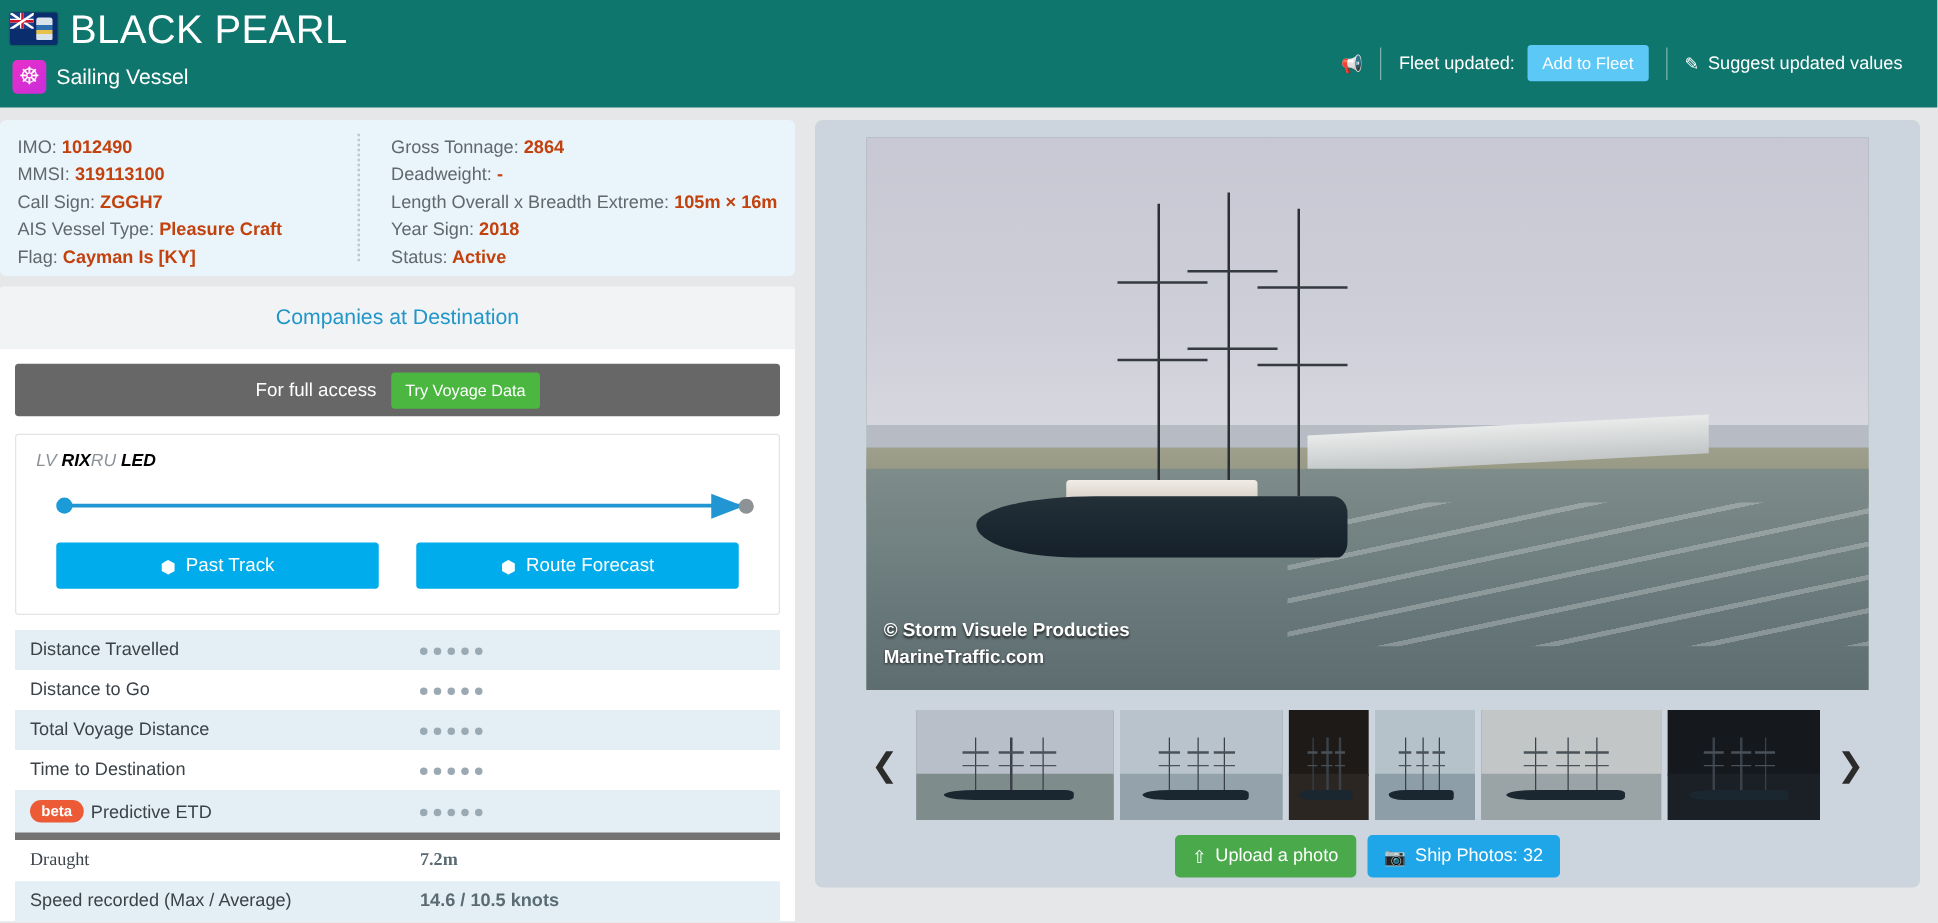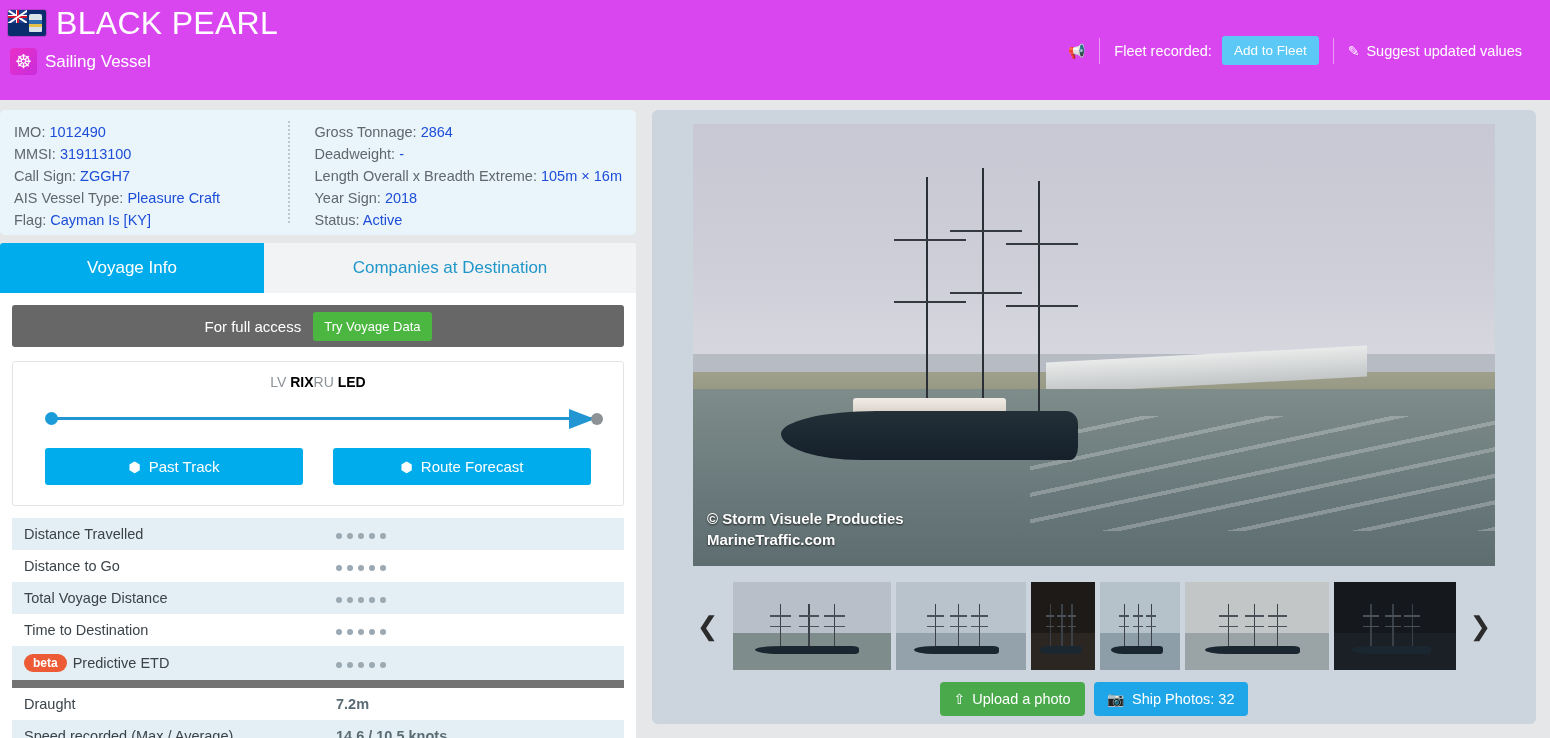--- a/index.html
+++ b/index.html
@@ -7,22 +7,22 @@
     margin: 0; padding: 0;
     width: 1550px; height: 738px;
     background: #e6e7e8;
     font-family: "Liberation Sans", sans-serif;
     overflow: hidden;
   }
 
   
   .header {
     position: relative;
-    height: 100px;
-    background: #d946ef;
+    height: 86px;
+    background: #0f766e;
     padding: 6px 14px 0 22px;
   }
   .hdr-left { position: absolute; left: 8px; top: 4px; }
   .hdr-title-row { display: flex; align-items: center; gap: 10px; }
   .flag-icon {
     width: 38px; height: 26px; border-radius: 2px;
     background: #0a2d6e; position: relative; overflow: hidden;
     flex: 0 0 auto; box-shadow: 0 0 0 1px rgba(0,0,0,.15);
   }
   .flag-icon .uj { position: absolute; left: 0; top: 0; width: 19px; height: 13px; background: #1b3f8b; overflow: hidden; }
@@ -79,21 +79,21 @@
   .vessel-card {
     background: #eaf4fb; border-radius: 5px;
     padding: 11px 14px 12px 14px; position: relative;
     display: flex; height: 125px;
   }
   .vc-col { font-size: 14.5px; color: #444a4f; line-height: 22px; }
   .vc-col.left { width: 300px; }
   .vc-col.right { padding-left: 25px; border-left: 2px dotted #b9c9d4; }
   .vc-row { white-space: nowrap; }
   .vc-label { color: #60686e; }
-  .vc-val { font-weight: normal; color: #1d4ed8; }
+  .vc-val { font-weight: bold; color: #c2410c; }
 
   
   .tabs { display: flex; margin-top: 8px; background: #f2f3f5; border-radius: 3px 3px 0 0; overflow: hidden; }
   .tab {
     flex: 0 0 264px; text-align: center; padding: 15px 8px;
     font-size: 17px; cursor: pointer;
   }
   .tab.active { background: #00aceb; color: #ffffff; }
   .tab.inactive { background: #f2f3f5; color: #2196c9; flex: 1 1 auto; }
 
@@ -105,21 +105,21 @@
   }
   .promo-text { color: #ffffff; font-size: 15px; }
   .promo-btn {
     background: #4bb741; color: #fff; border: none; border-radius: 3px;
     font-size: 13px; padding: 7px 11px; cursor: pointer; font-family: inherit;
   }
   .route-box {
     border: 1px solid #e2e4e6; border-radius: 3px; margin-top: 14px;
     padding: 12px 16px 16px 16px;
   }
-  .port-row { display: flex; justify-content: center; font-size: 14px; }
+  .port-row { display: flex; justify-content: flex-start; font-size: 14px; font-style: italic; }
   .port-code { color: #8b9298; }
   .time-row { display: flex; justify-content: space-between; font-size: 13.5px; color: #2c3338; margin-top: 5px; }
   .time-row b { font-weight: bold; }
   .info-dot {
     display: inline-block; width: 13px; height: 13px; border-radius: 50%;
     background: #1a1a1a; color: #fff; font-size: 10px; font-weight: bold;
     text-align: center; line-height: 13px; margin-left: 4px; vertical-align: 1px;
     font-family: "Liberation Serif", serif; cursor: pointer;
   }
   .progress-wrap { position: relative; height: 24px; margin-top: 16px; }
@@ -145,21 +145,21 @@
   }
 
   
   .data-table { width: 100%; border-collapse: collapse; background: #fff; margin-top: 12px; }
   .data-table td {
     font-size: 14.5px; color: #3b4349; padding: 8px 12px; height: 29px;
   }
   .data-table td.val { width: 300px; color: #5b6b74; font-weight: bold; }
   .data-table tr.odd td { background: #e3eff5; margin-left: 48px; }
   .data-table tr.even td { background: #ffffff; }
-  .data-table tr.sep td { border-top: 8px solid #737373; }
+  .data-table tr.sep td { border-top: 6px solid #737373; font-family: Liberation Serif, serif; }
   .dots { display: inline-flex; gap: 5px; }
   .dots i { width: 6px; height: 6px; border-radius: 50%; background: #9aa9b2; display: block; }
   .beta-badge {
     display: inline-block; background: #ec5b35; color: #fff; font-size: 12px;
     font-weight: bold; border-radius: 9px; padding: 2px 9px; margin-right: 6px;
     vertical-align: 1px;
   }
 
   
   .photo-panel {
@@ -257,21 +257,21 @@
       <span class="vtype-icon">☸</span>
       <span class="hdr-sub">Sailing Vessel</span>
     </div>
   </div>
 
   <div class="hdr-right">
     <span class="hdr-link">
       <span class="icon-glyph">📢</span>
     </span>
     <span class="hdr-div"></span>
-    <span class="fleet-label">Fleet recorded:</span>
+    <span class="fleet-label">Fleet updated:</span>
     <button class="add-fleet-btn">Add to Fleet</button>
     <span class="hdr-div" style="margin-left:14px"></span>
     <span class="hdr-link">
       <span class="icon-glyph">✎</span>
       <span>Suggest updated values</span>
     </span>
   </div>
 </div>
 
 <div class="content">
@@ -289,21 +289,20 @@
       <div class="vc-col right" id="pr">
           <div class="vc-row"><span class="vc-label">Gross Tonnage:</span><span class="vc-val"> 2864</span></div>
           <div class="vc-row"><span class="vc-label">Deadweight:</span><span class="vc-val"> -</span></div>
           <div class="vc-row"><span class="vc-label">Length Overall x Breadth Extreme:</span><span class="vc-val"> 105m × 16m</span></div>
           <div class="vc-row"><span class="vc-label">Year Sign:</span><span class="vc-val"> 2018</span></div>
           <div class="vc-row"><span class="vc-label">Status:</span><span class="vc-val"> Active</span></div>
         </div>
     </div>
 
     <div class="tabs" id="tabs">
-        <div class="tab active">Voyage Info</div>
         <div class="tab inactive">Companies at Destination</div>
       </div>
 
     <div class="voyage-panel">
       <div class="promo-bar">
         <span class="promo-text">For full access</span>
         <button class="promo-btn">Try Voyage Data</button>
       </div>
 
       <div class="route-box">

